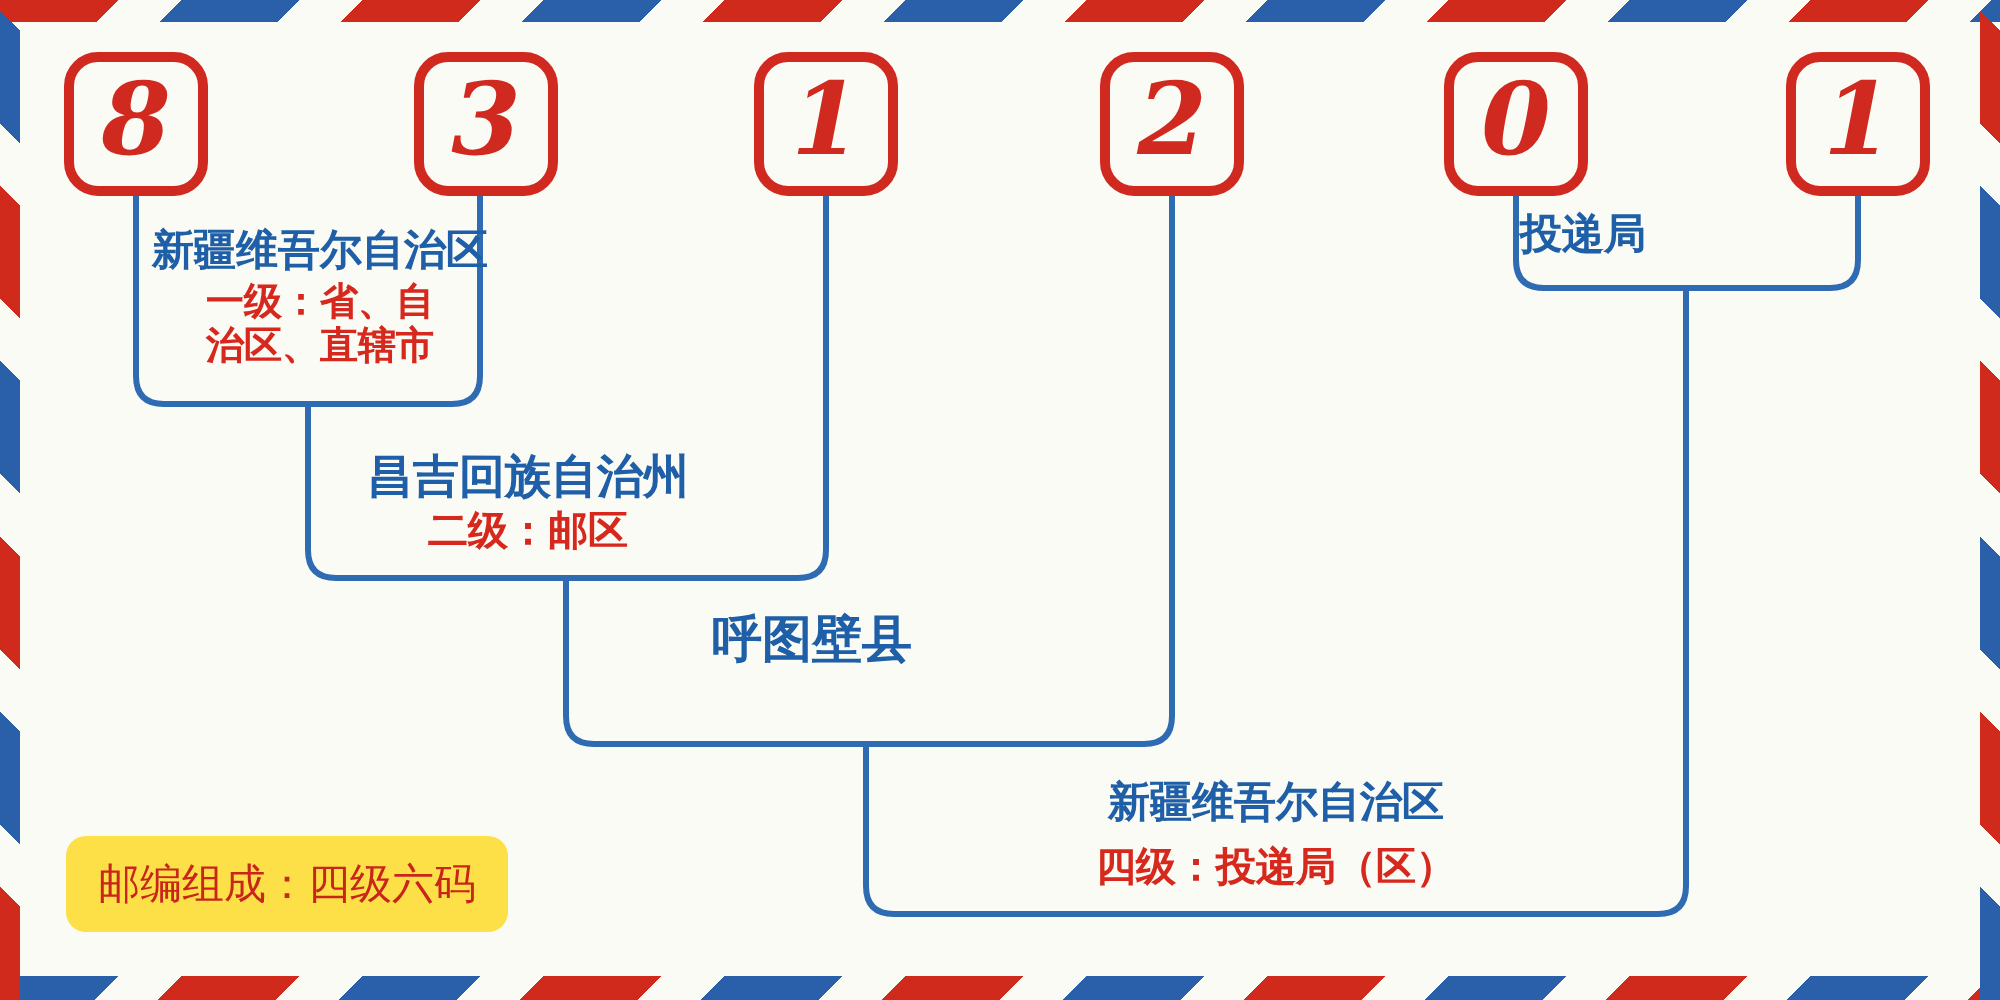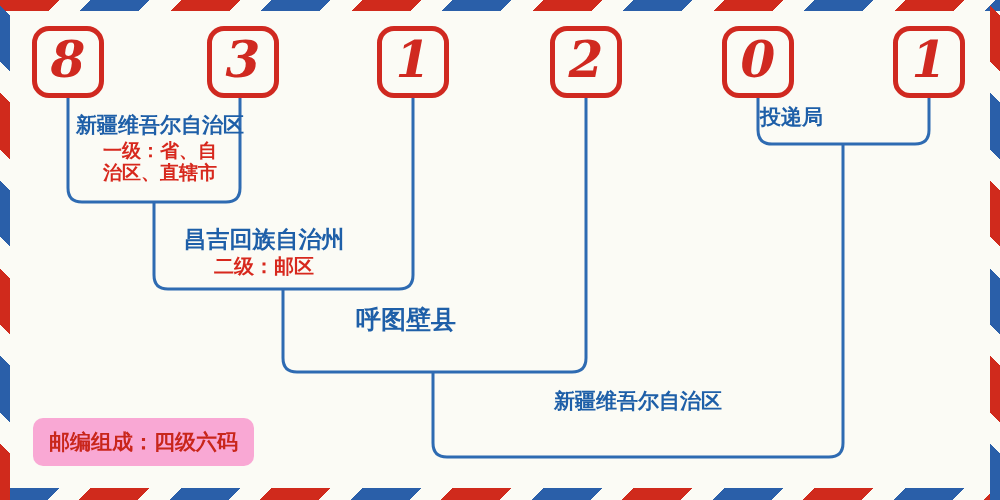--- a/index.html
+++ b/index.html
@@ -73,23 +73,23 @@
   .delivery-label{
     position:absolute;left:760px;top:104px;width:167px;
     text-align:left;color:#1e5fa8;font-weight:bold;
     font-size:21px;line-height:26px;
   }
 
   
   .badge{
     position:absolute;left:33px;top:418px;
     width:221px;height:48px;
-    background:#f9a8d4;border-radius:10px;
+    background:#fde047;border-radius:10px;
     display:flex;align-items:center;justify-content:center;
-    color:#c9261b;font-weight:bold;font-size:21px;
+    color:#c9261b;font-weight:normal;font-size:21px;
   }
 </style>
 </head>
 <body>
 
 <div class="canvas">
 
   <div class="band band-top"></div>
   <div class="band band-bottom"></div>
   <div class="band band-left"></div>
@@ -131,19 +131,20 @@
     <div class="lvl-name">昌吉回族自治州</div>
     <div class="lvl-desc">二级：邮区</div>
   </div>
 
   <div class="lvl lvl3">
     <div class="lvl-name">呼图壁县</div>
   </div>
 
   <div class="lvl lvl4">
     <div class="lvl-name">新疆维吾尔自治区</div>
+    <div class="lvl-desc">四级：投递局（区）</div>
   </div>
 
   <div class="delivery-label">投递局</div>
 
   <div class="badge">邮编组成：四级六码</div>
 
 </div>
 
 </body></html>

